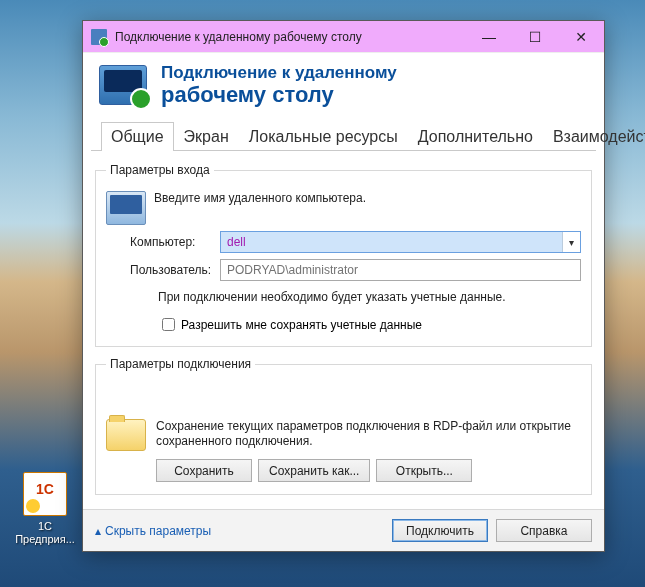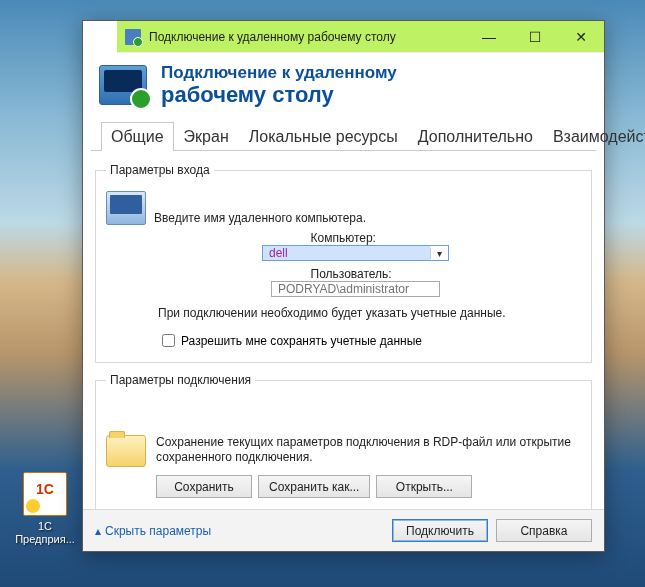--- a/index.html
+++ b/index.html
@@ -31,21 +31,21 @@
     color: #fff; font-size: 11px; line-height: 13px; margin-top: 4px;
     text-shadow: 1px 1px 2px rgba(0,0,0,.8);
   }
 
   .window {
     position: absolute; left: 82px; top: 20px; width: 523px; height: 532px;
     background: #fff; border: 1px solid #5a5a5a; box-shadow: 0 4px 22px rgba(0,0,0,.35);
   }
   .titlebar {
     height: 32px; display: flex; align-items: center; padding: 0 0 0 8px;
-    background: #bef264; border-bottom: 1px solid #eee; margin-left: 34px;
+    background: #f0abfc; border-bottom: 1px solid #eee;
   }
   .titlebar .sys-icon { width: 16px; height: 16px; background:#4a7fbf; border-radius:1px; position:relative; margin-right:8px;}
   .titlebar .sys-icon::after { content:""; position:absolute; right:-2px; bottom:-2px; width:8px; height:8px; background:#2aa02a; border-radius:50%; border:1px solid #fff;}
   .titlebar .title { font-size: 12px; color:#222; flex:1; }
   .titlebar .ctrl { width: 46px; height: 31px; display:flex; align-items:center; justify-content:center; font-size:14px; color:#222; }
 
   .header {
     display:flex; align-items:center; padding: 10px 16px 14px 16px;
   }
   .header .bigicon {
@@ -75,28 +75,28 @@
     border-color:#c9c9c9; background:#fff; border-top:1px solid #c9c9c9;
   }
 
   .content { padding: 8px 12px; }
 
   fieldset {
     border:1px solid #d8d8d8; margin: 4px 0 10px 0; padding: 8px 10px 12px 10px;
   }
   legend { font-size:12px; color:#222; padding:0 4px; }
 
-  .row { display:flex; align-items:flex-end; margin:6px 0; font-size:12px; color:#222; }
+  .row { display:flex; align-items:flex-start; margin:6px 0; font-size:12px; color:#222; }
   .row .ficon {
     width:40px; height:34px; margin-right:8px; position:relative;
     background: linear-gradient(#d9e7f5,#8fb7df); border:1px solid #6a8fba; border-radius:2px;
   }
   .row .ficon::before { content:""; position:absolute; inset:3px 3px 10px 3px; background:#2f5f9f; border-radius:1px;}
 
-  .frow { display:flex; align-items:center; margin:6px 0 6px 24px; font-size:12px;flex-direction:column; }
+  .frow { display:flex; align-items:center; margin:6px 0 6px 24px; font-size:12px; }
   .frow label { width:90px; color:#222; }
   .frow .combo {
     flex:1; height:22px; border:1px solid #6aa0e0; display:flex; align-items:center;
     background:#fff; position:relative;
   }
   .frow .combo input {
     border:none; outline:none; flex:1; height:100%; padding:0 6px; font-size:12px;
     background:#cfe4fa; color:#a21caf;
   }
   .frow .combo .arrow {

